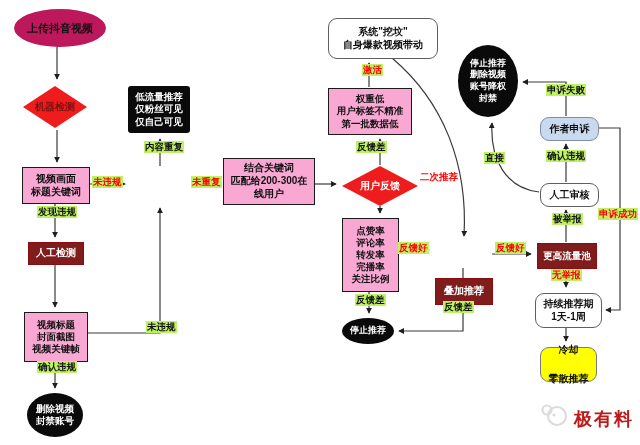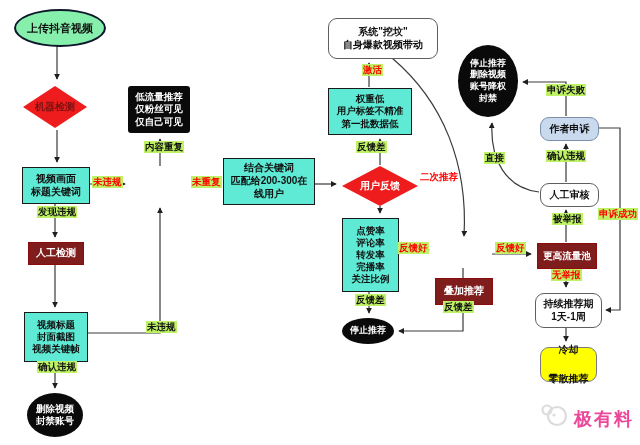--- a/index.html
+++ b/index.html
@@ -6,37 +6,37 @@
   .stage{
     position:relative;width:640px;height:445px;background:#ffffff;overflow:hidden;
     font-family:"Liberation Sans","DejaVu Sans",sans-serif;font-weight:bold;color:#111;
   }
   svg.wires{position:absolute;left:0;top:0;z-index:1;}
   .node{
     position:absolute;z-index:2;display:flex;flex-direction:column;
     align-items:center;justify-content:center;text-align:center;
     font-size:10px;line-height:1.28;font-weight:bold;white-space:nowrap;
   }
-  .box{background:#5eead4;border:1.5px solid #1a1a1a;}
+  .box{background:#f9a8d4;border:1.5px solid #1a1a1a;}
   .rounded{background:#ffffff;border:1.5px solid #5f5f5f;border-radius:9px;}
   .blackellipse{background:#0a0a0a;color:#ffffff;border-radius:50%;}
   .redbox{background:#7f1d1d;color:#ffffff;border:1px solid #8a0c0c;}
   .diamond{background:#ee1c1c;color:#ffffff;clip-path:polygon(50% 0,100% 50%,50% 100%,0 50%);}
   .diamond-dark-text{color:#7d1212;}
-  .orange{background:#86efac;border:2px solid #0f172a;border-radius:50%;color:#111;}
+  .orange{background:#be185d;border:2px solid #be185d;border-radius:50%;color:#111;}
   .appeal{background:#c9d9ee;border:1.5px solid #7d8fa8;border-radius:9px;}
   .yellow{background:#ffff00;border:1.5px solid #7a7a7a;border-radius:9px;color:#111;gap:16px;}
   .lbl{
     position:absolute;z-index:3;font-size:9.5px;font-weight:bold;line-height:1;
     background:#bef264;padding:1px 1px;white-space:nowrap;color:#111;
   }
   .lbl-red{color:#ff0000;}
   .watermark{
     position:absolute;z-index:2;display:flex;align-items:center;gap:6px;
-    color:#ec4899;font-size:18px;letter-spacing:2px;
+    color:#b91c1c;font-size:18px;letter-spacing:2px;
   }
 </style>
 </head>
 <body>
 
 <div class="stage">
 
   <svg class="wires" width="640" height="445" viewBox="0 0 640 445">
     <defs>
       <marker id="arw" markerWidth="8" markerHeight="8" refX="5.2" refY="3" orient="auto" markerUnits="userSpaceOnUse">

